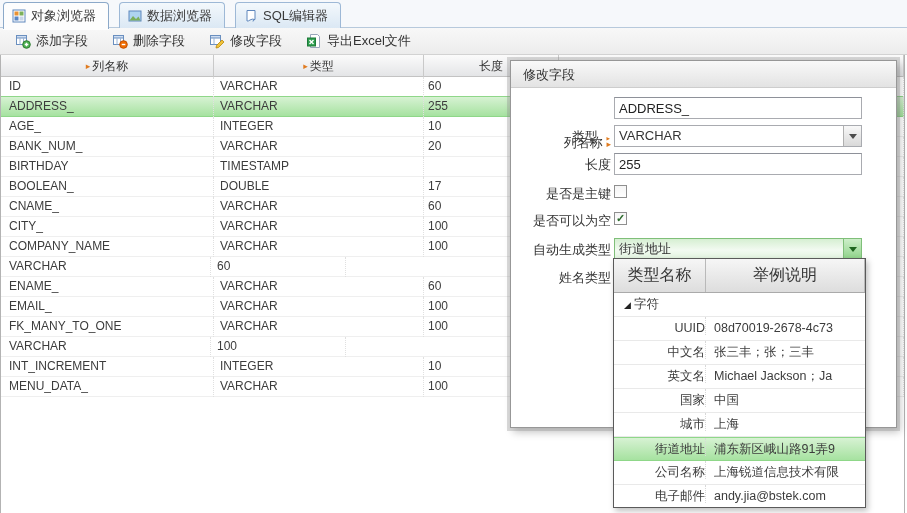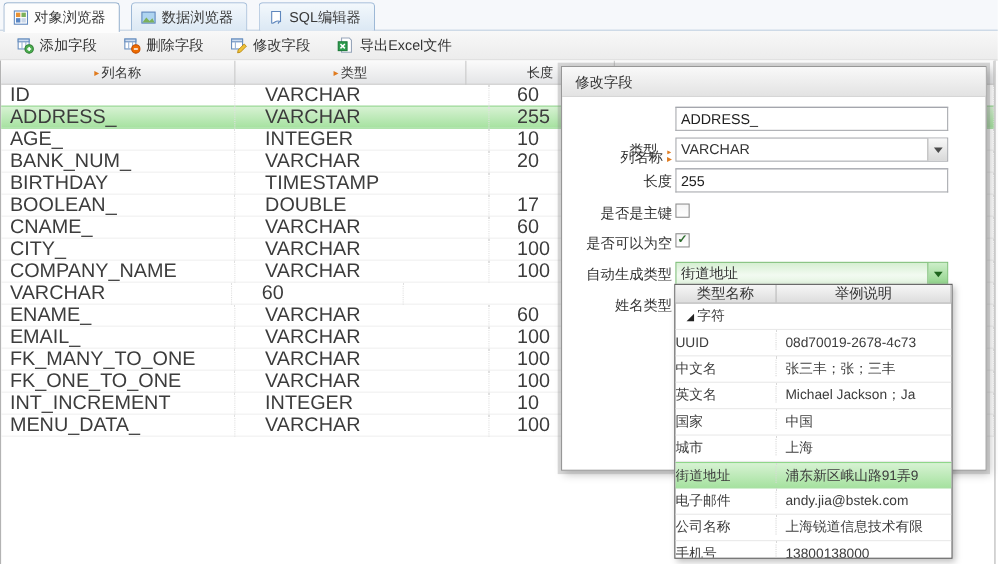--- a/index.html
+++ b/index.html
@@ -25,22 +25,22 @@
           font-size:13px; color:#333; border:1px solid transparent; border-radius:3px; cursor:pointer; }
 
   
   .grid { left:0; top:55px; width:905px; height:458px; background:#fff;
           border-left:1px solid #b3b3b3; border-right:1px solid #b3b3b3; overflow:hidden; }
   .ghead { display:flex; height:22px; background:linear-gradient(#fbfbfb,#e4e5e7);
            border-bottom:1px solid #c3c3c3; font-size:12px; }
   .ghc { display:flex; align-items:center; justify-content:center; gap:2px;
          border-right:1px solid #c9c9c9; height:22px; cursor:pointer; }
   .gc1 { width:213px; } .gc2 { width:210px; } .gc3 { width:135px; } .gc4 { flex:1; }
-  .grow { display:flex; height:20px; font-size:18px; color:#3c3c3c;
-          border-bottom:1px solid #efefef; cursor:pointer;gap:21px; }
+  .grow { display:flex; height:20px; font-size:12px; color:#3c3c3c;
+          border-bottom:1px solid #efefef; cursor:pointer; }
   .grow .cell { height:20px; line-height:19px; border-right:1px dotted #e0e0e0;
                 overflow:hidden; white-space:nowrap; }
   .grow .cell:nth-child(1){ padding-left:8px; }
   .grow .cell:nth-child(2){ padding-left:6px; }
   .grow .cell:nth-child(3){ padding-left:4px; }
   .grow.selected { background:linear-gradient(#d7f2d3,#a6e2a0);
                    border-top:1px solid #8fd789; border-bottom:1px solid #8fd789;
                    height:21px; margin-top:-1px; }
   .marker { color:#e07b1f; font-size:9px; line-height:1; }
 
@@ -68,28 +68,28 @@
                 border-top:5px solid #4c4c4c; }
   .combo.green .arrow-down { border-top-color:#1e641e; }
   .cbox { position:absolute; left:103px; width:13px; height:13px; border:1px solid #8f8f8f;
           background:linear-gradient(#f5f5f5,#fff); cursor:pointer; font-size:11px;
           line-height:11px; text-align:center; color:#2d6b2d; font-weight:bold; }
 
   
   .ddpanel { left:613px; top:258px; width:253px; height:250px; background:#fff;
              border:1px solid #5a5a5a; z-index:9; overflow:hidden;
              box-shadow:2px 3px 6px rgba(0,0,0,.25); }
-  .ddhead { display:flex; height:17px; background:linear-gradient(#f6f6f6,#dddddd);
-            border-bottom:1px solid #aaa; font-size:13px; color:#333; }
+  .ddhead { display:flex; height:34px; background:linear-gradient(#f6f6f6,#dddddd);
+            border-bottom:1px solid #aaa; font-size:16px; color:#333; }
   .ddh { display:flex; align-items:center; justify-content:center; border-right:1px solid #b9b9b9; }
   .ddc1 { width:92px; } .ddc2 { flex:1; }
   .ddrow { display:flex; height:24px; font-size:12.5px; color:#3c3c3c;
            border-bottom:1px solid #e9e9e9; cursor:pointer; }
   .ddrow .dc { height:18px; line-height:23px; overflow:hidden; white-space:nowrap; }
-  .ddrow .dc.ddc1 { text-align:left; border-right:1px dotted #d8d8d8; }
+  .ddrow .dc.ddc1 { text-align:right; border-right:1px dotted #d8d8d8; }
   .ddrow .dc.ddc2 { padding-left:8px; }
   .ddrow.group .dc.ddc1 { text-align:left; padding-left:10px; width:253px; border-right:none; }
   .ddrow.selected { background:linear-gradient(#d7f2d3,#a6e2a0);
                     border-top:1px solid #8fd789; border-bottom:1px solid #8fd789; }
   .tri { font-size:9px; color:#222; margin-right:3px; }
 </style>
 </head>
 <body>
 
 <div class="abs tabstrip">
@@ -248,21 +248,20 @@
         <div class="cell gc3">100</div>
         <div class="cell gc4"></div>
       </div>
       <div class="grow">
         <div class="cell gc1">FK_MANY_TO_ONE</div>
         <div class="cell gc2">VARCHAR</div>
         <div class="cell gc3">100</div>
         <div class="cell gc4"></div>
       </div>
       <div class="grow">
-        <div class="cell gc1">FK_ONE_TO_ONE</div>
         <div class="cell gc2">VARCHAR</div>
         <div class="cell gc3">100</div>
         <div class="cell gc4"></div>
       </div>
       <div class="grow">
         <div class="cell gc1">INT_INCREMENT</div>
         <div class="cell gc2">INTEGER</div>
         <div class="cell gc3">10</div>
         <div class="cell gc4"></div>
       </div>
@@ -336,25 +335,25 @@
       </div>
       <div class="ddrow">
         <div class="dc ddc1">城市</div>
         <div class="dc ddc2">上海</div>
       </div>
       <div class="ddrow selected">
         <div class="dc ddc1">街道地址</div>
         <div class="dc ddc2">浦东新区峨山路91弄9</div>
       </div>
       <div class="ddrow">
+        <div class="dc ddc1">公司名称</div>
+        <div class="dc ddc2">上海锐道信息技术有限</div>
+      </div>
+      <div class="ddrow">
         <div class="dc ddc1">电子邮件</div>
         <div class="dc ddc2">andy.jia@bstek.com</div>
       </div>
       <div class="ddrow">
-        <div class="dc ddc1">公司名称</div>
-        <div class="dc ddc2">上海锐道信息技术有限</div>
-      </div>
-      <div class="ddrow">
         <div class="dc ddc1">手机号</div>
         <div class="dc ddc2">13800138000</div>
       </div>
     </div>
 </div>
 
 </body></html>

